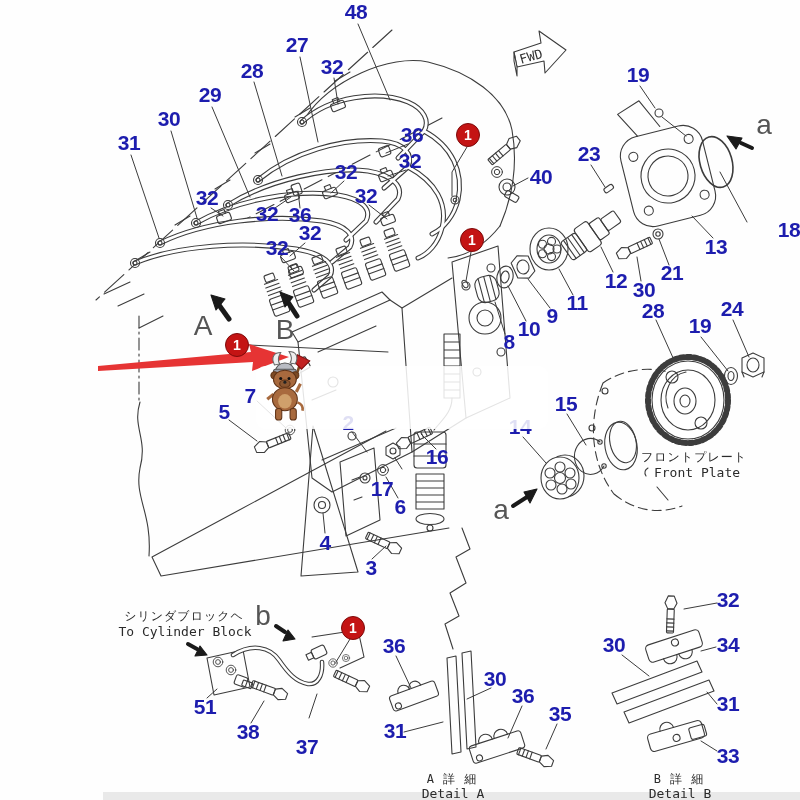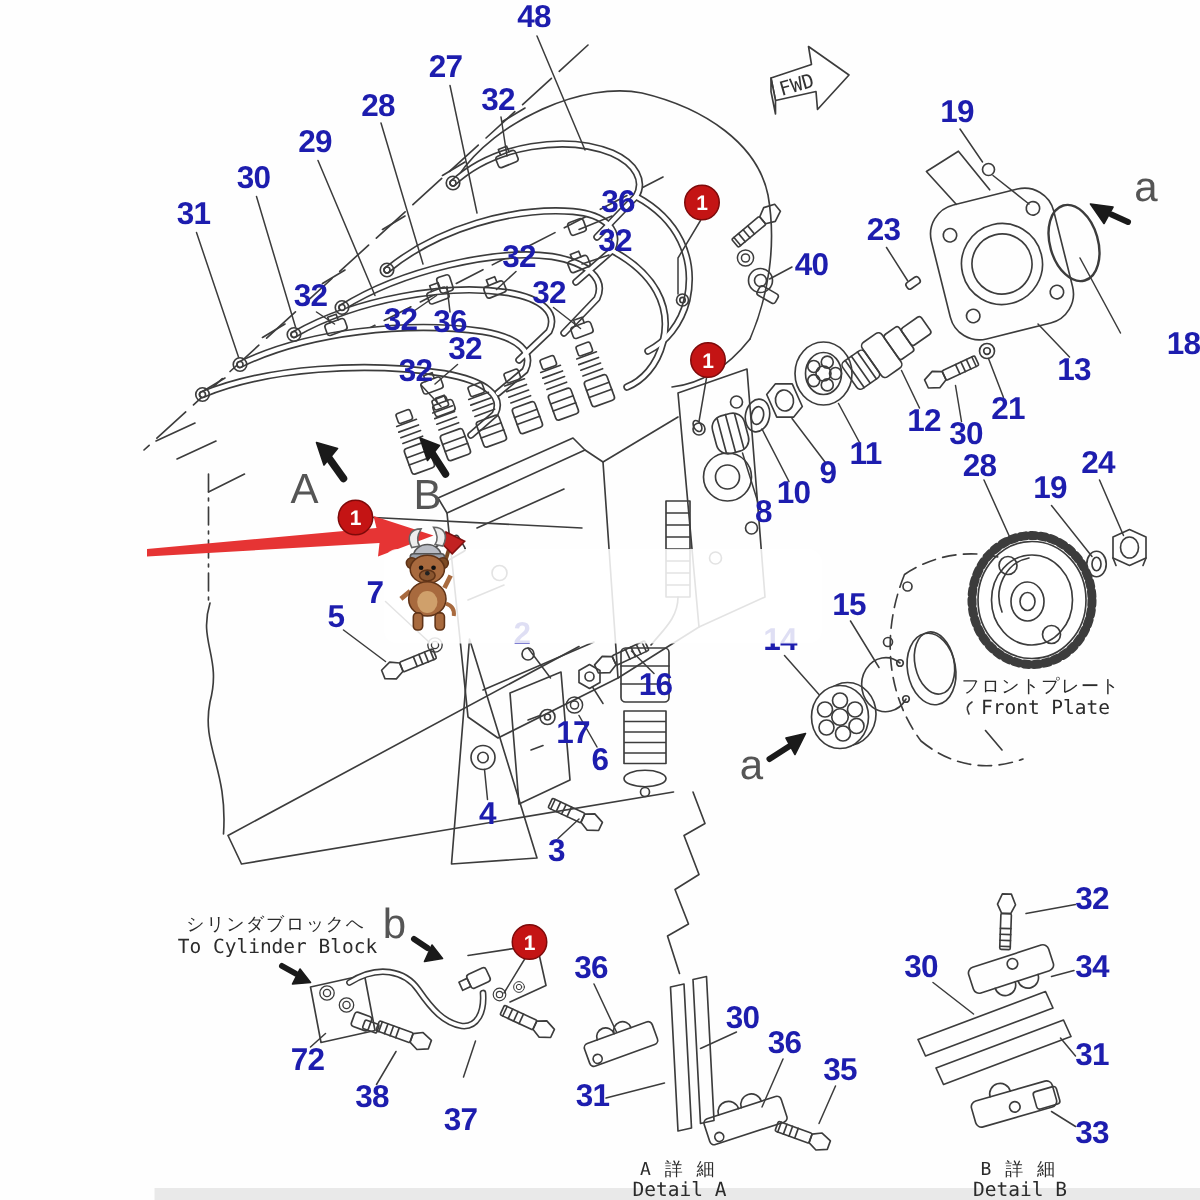--- a/index.html
+++ b/index.html
@@ -430,21 +430,21 @@
     <div class="lbl" style="left: 566px; top: 404px;">15</div>
     <div class="lbl" style="left: 520px; top: 427px;">14</div>
     <div class="lbl" style="left: 437px; top: 457px;">16</div>
     <div class="lbl" style="left: 382px; top: 478px; margin-top: 11px;">17</div>
     <div class="lbl" style="left: 400px; top: 507px;">6</div>
     <div class="lbl" style="left: 224px; top: 412px;">5</div>
     <div class="lbl" style="left: 250px; top: 396px;">7</div>
     <div class="lbl" style="left: 348px; top: 423px;">2</div>
     <div class="lbl" style="left: 325px; top: 543px;">4</div>
     <div class="lbl" style="left: 371px; top: 568px;">3</div>
-    <div class="lbl" style="left: 205px; top: 707px;">72</div>
+    <div class="lbl" style="left: 205px; top: 707px;">51</div>
     <div class="lbl" style="left: 248px; top: 732px;">38</div>
     <div class="lbl" style="left: 307px; top: 727px; margin-top: 20px;">37</div>
     <div class="lbl" style="left: 394px; top: 646px;">36</div>
     <div class="lbl" style="left: 495px; top: 679px;">30</div>
     <div class="lbl" style="left: 523px; top: 696px;">36</div>
     <div class="lbl" style="left: 395px; top: 731px;">31</div>
     <div class="lbl" style="left: 560px; top: 714px;">35</div>
     <div class="lbl" style="left: 728px; top: 600px;">32</div>
     <div class="lbl" style="left: 614px; top: 645px;">30</div>
     <div class="lbl" style="left: 728px; top: 645px;">34</div>

